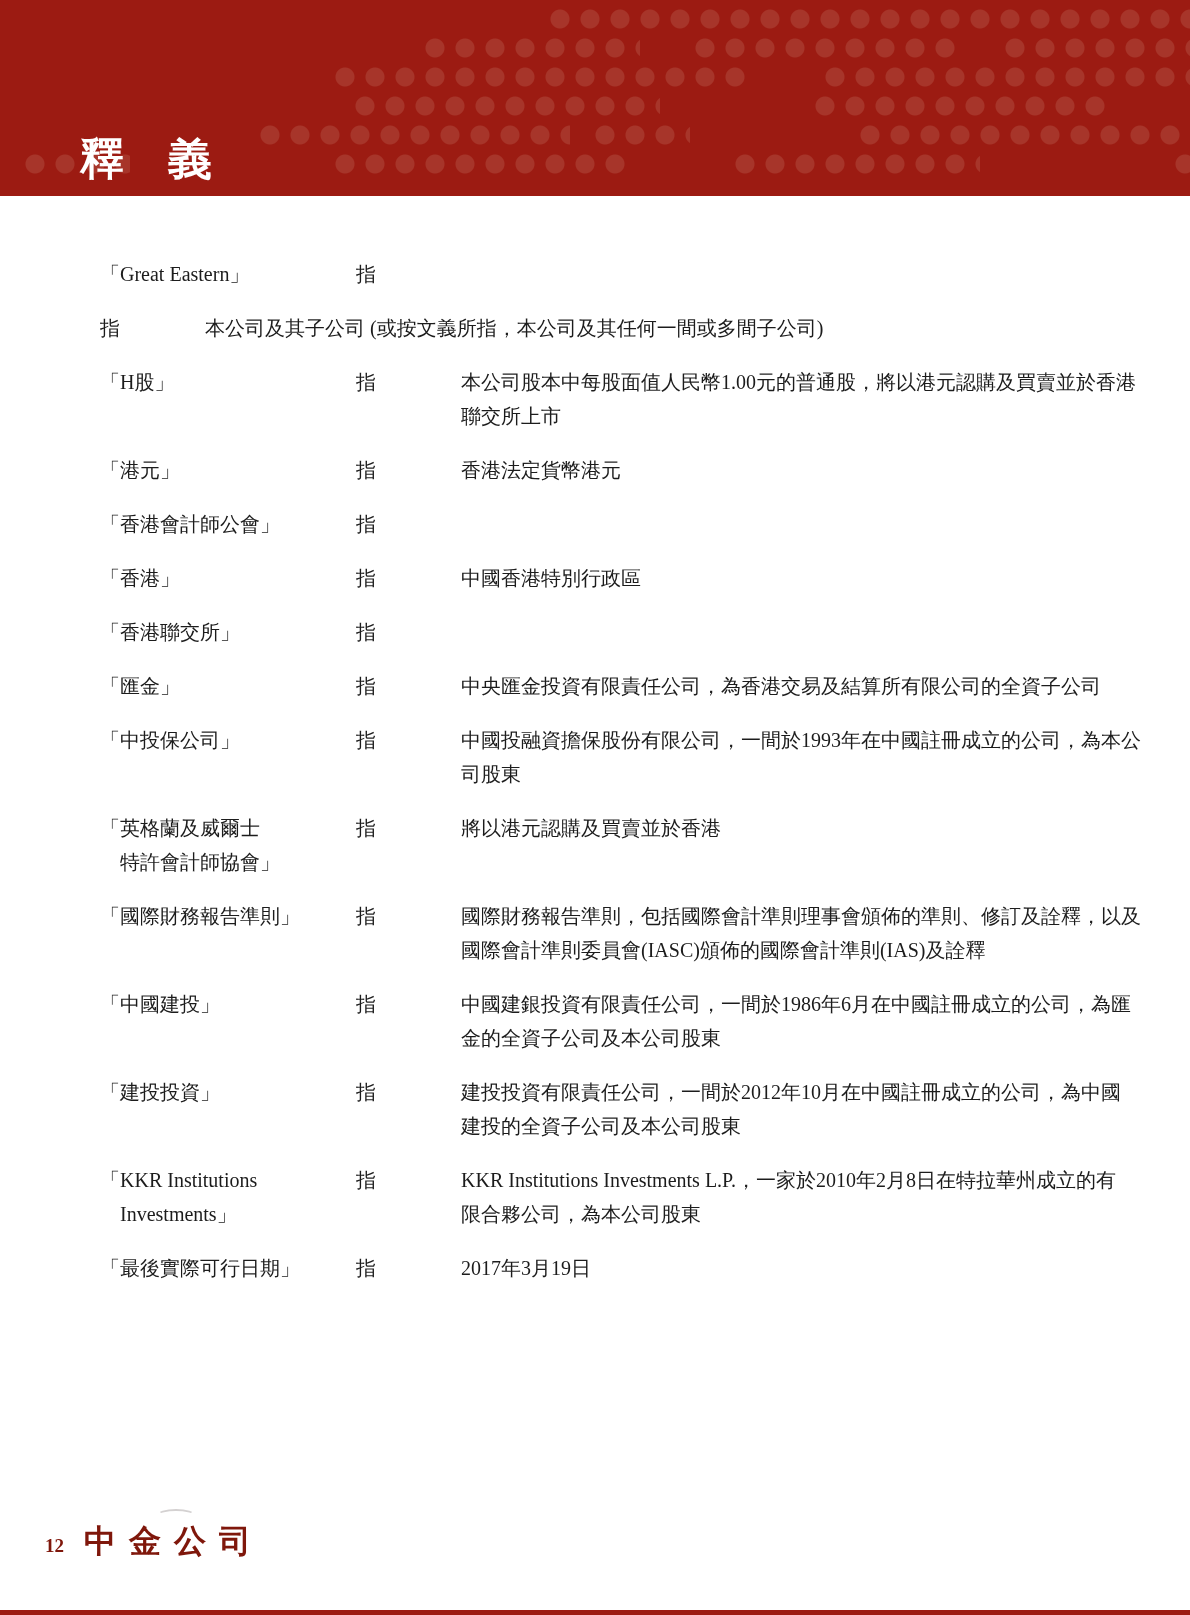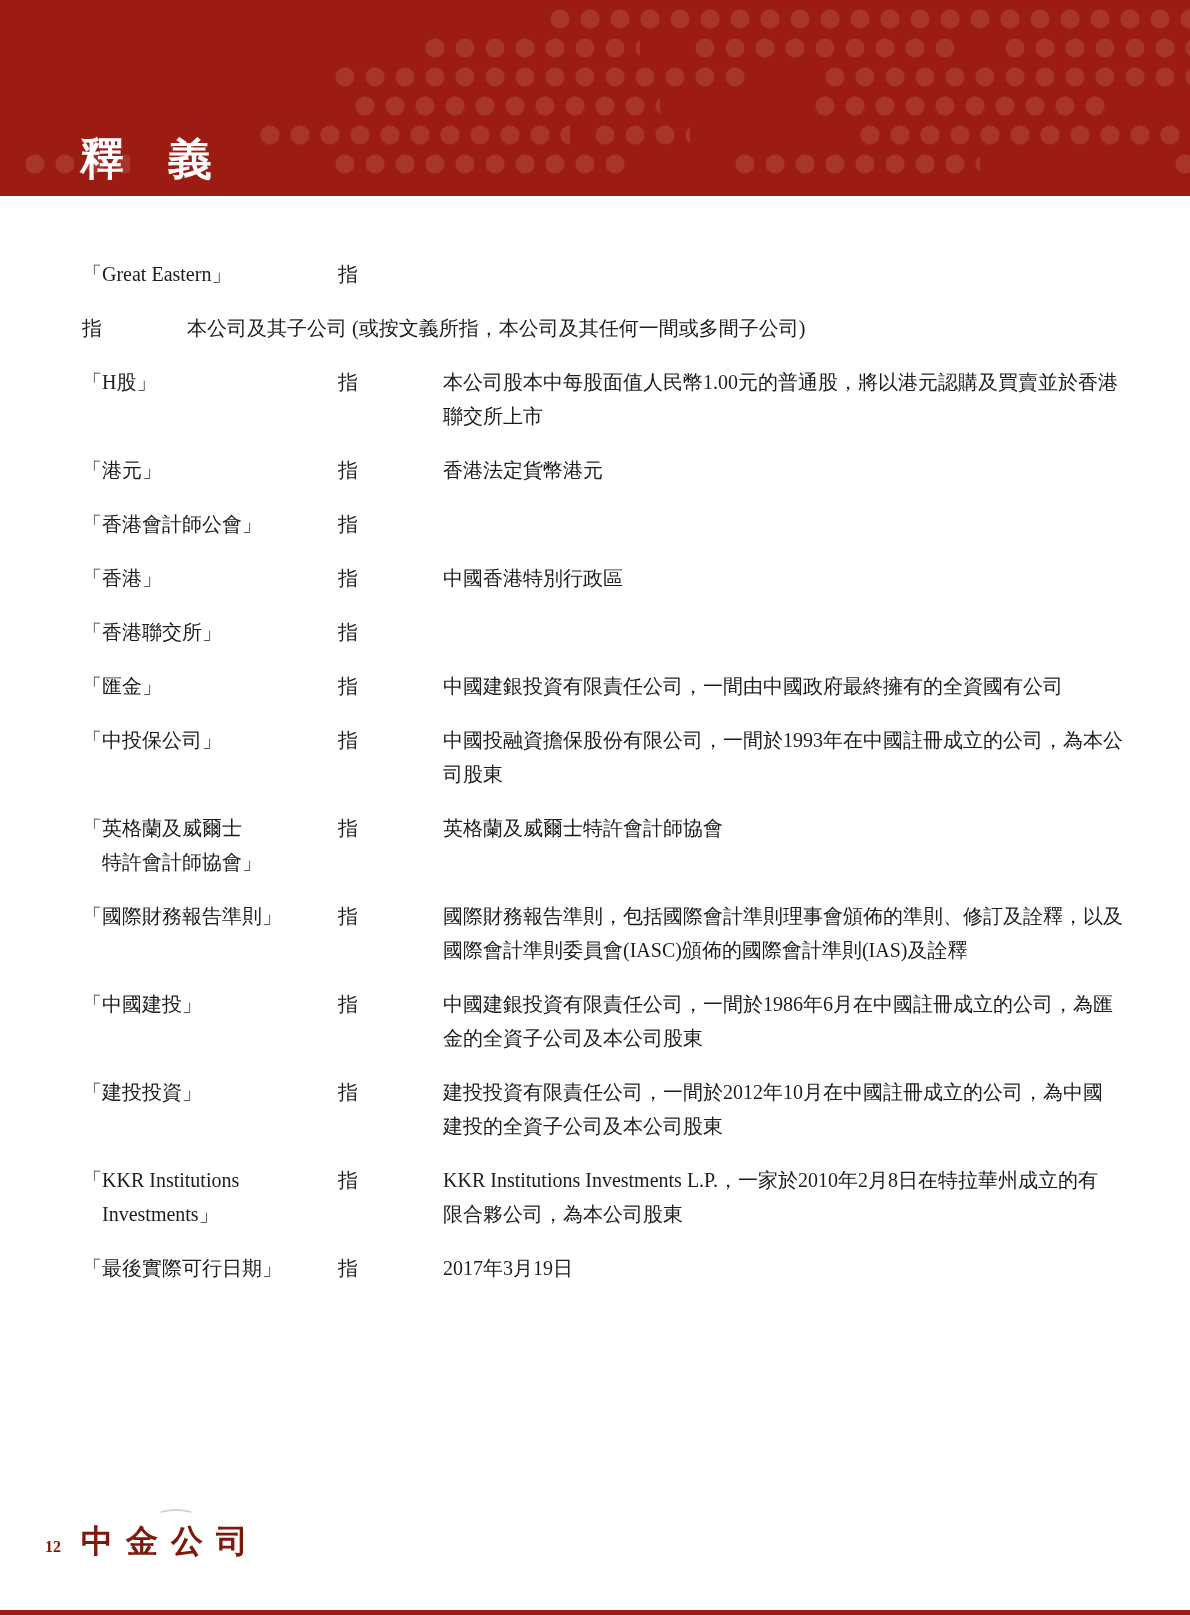--- a/index.html
+++ b/index.html
@@ -42,20 +42,21 @@
     line-height: 44px;
     font-weight: bold;
     color: #ffffff;
     letter-spacing: 0;
     white-space: pre;
   }
 
   
   .defs {
     padding: 61px 40px 0 82px;
+    margin-left: 18px;
   }
   .row {
     display: flex;
     align-items: flex-start;
     margin-bottom: 20px;
     font-size: 20px;
     line-height: 34px;
   }
   .term  { width: 256px; white-space: pre; flex: 0 0 auto; }
   .conn  { width: 105px; flex: 0 0 auto; }
@@ -63,21 +64,21 @@
 
   
   .footer {
     position: absolute;
     left: 45px; top: 1520px;
     display: flex;
     align-items: baseline;
     color: var(--footer-red);
   }
   .pgnum {
-    font-size: 16px;
+    font-size: 19px;
     font-weight: bold;
   }
   .brand {
     margin-left: 20px;
     font-size: 32px;
     font-weight: bold;
     letter-spacing: 13px;
     white-space: pre;
   }
   .swoosh {
@@ -158,35 +159,35 @@
     </div>
 
     <div class="row">
       <div class="term">「香港聯交所」</div>
       <div class="conn">指</div>
     </div>
 
     <div class="row">
       <div class="term">「匯金」</div>
       <div class="conn">指</div>
-      <div class="def">中國建銀投資有限責任公司，一間由中國政府最終擁有的全資國有公司</div>
+      <div class="def">中央匯金投資有限責任公司，為香港交易及結算所有限公司的全資子公司</div>
     </div>
 
     <div class="row">
       <div class="term">「中投保公司」</div>
       <div class="conn">指</div>
       <div class="def">中國投融資擔保股份有限公司，一間於1993年在中國註冊成立的公司，為本公
 司股東</div>
     </div>
 
     <div class="row">
       <div class="term">「英格蘭及威爾士
 　特許會計師協會」</div>
       <div class="conn">指</div>
-      <div class="def">英格蘭及威爾士特許會計師協會</div>
+      <div class="def">將以港元認購及買賣並於香港</div>
     </div>
 
     <div class="row">
       <div class="term">「國際財務報告準則」</div>
       <div class="conn">指</div>
       <div class="def">國際財務報告準則，包括國際會計準則理事會頒佈的準則、修訂及詮釋，以及
 國際會計準則委員會(IASC)頒佈的國際會計準則(IAS)及詮釋</div>
     </div>
 
     <div class="row">

